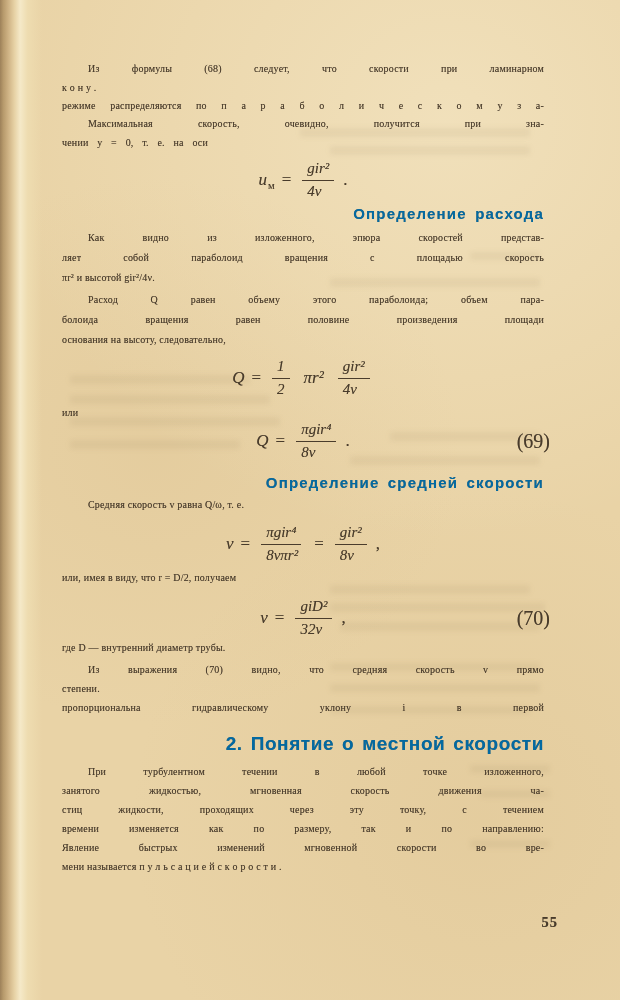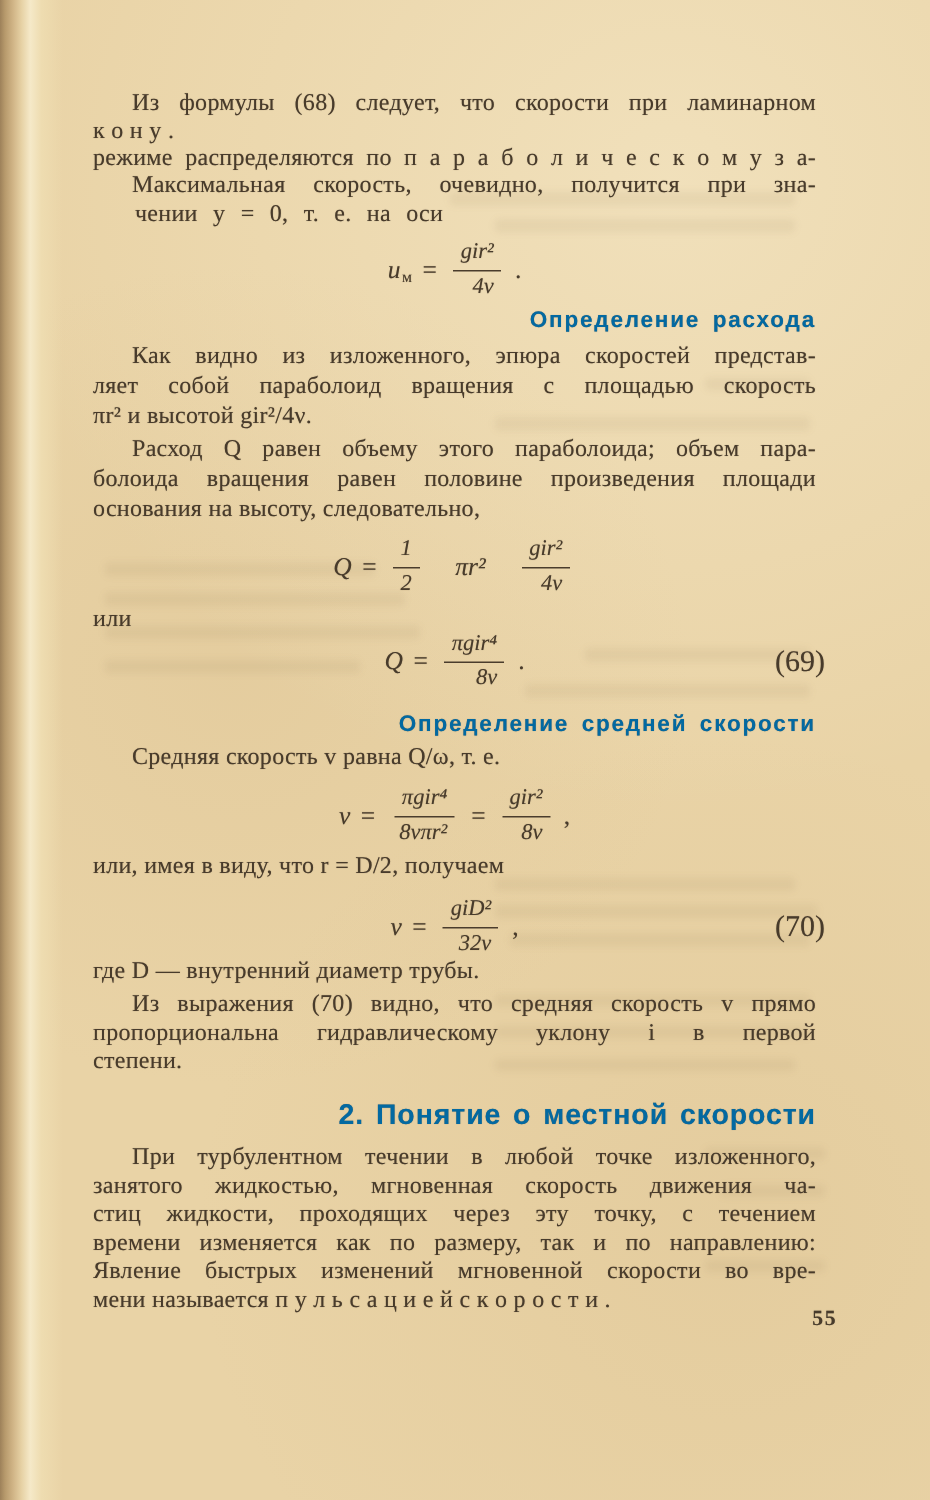--- a/index.html
+++ b/index.html
@@ -26,54 +26,54 @@
       #f5e9c8 48%, #eedcb0 66%, rgba(233,211,166,0) 100%);
   }
   
   .smudge{
     position:absolute;background:rgba(124,92,52,0.075);
     filter:blur(2.6px);border-radius:3px;
   }
   .txtblk{position:absolute;left:62px;width:482px;}
   .tline{
     position:relative;
-    font-size:16px;letter-spacing:0.2px;
+    font-size:10px;letter-spacing:0.2px;
     text-align:justify;text-align-last:justify;
     text-shadow:0 0 0.6px rgba(72,59,43,0.55);
   }
   .lh185 .tline{height:18.5px;line-height:18.5px;}
   .lh19  .tline{height:19px;line-height:19px;}
   .lh20  .tline{height:20px;line-height:20px;}
   .tline.last{text-align-last:left;}
   .tline.indent{text-indent:26px;}
-  .tline.wide{word-spacing:6px;margin-left:28px;}
+  .tline.wide{word-spacing:6px;}
   .hd{
     position:absolute;left:62px;width:482px;text-align:right;
     font-family:"Liberation Sans","DejaVu Sans",sans-serif;
     font-weight:bold;color:#0369a1;
     text-shadow:0 0 0.5px rgba(58,49,36,0.5);
   }
   #h1,#h2{font-size:15px;letter-spacing:1.2px;word-spacing:3px;height:20px;line-height:20px;}
   #h3{font-size:19px;letter-spacing:0.6px;word-spacing:2px;height:24px;line-height:24px;}
   .formula{
     position:absolute;left:62px;width:482px;
     display:flex;align-items:center;justify-content:center;
     font-style:italic;font-size:17px;
     text-shadow:0 0 0.6px rgba(72,59,43,0.5);
   }
-  .frac{display:inline-flex;flex-direction:column;align-items:flex-end;margin:0 4px;font-size:15px;line-height:1.15;}
+  .frac{display:inline-flex;flex-direction:column;align-items:flex-start;margin:0 4px;font-size:15px;line-height:1.15;}
   .fnum{padding:0 5px 2px;border-bottom:1.2px solid #4a3c2c;}
   .fden{padding:2px 5px 0;}
   .eqs{margin:0 7px;font-style:normal;}
   .fsub{font-size:10.5px;font-style:normal;position:relative;top:5px;margin-left:1px;}
   .ftail{font-style:normal;margin-left:5px;}
-  .fmid{margin:0 20px;}
+  .fmid{margin:0 10px;}
   .eqno{position:absolute;right:-6px;font-style:normal;font-size:20px;}
   .pagenum{
-    position:absolute;top:871px;right:62px;
+    position:absolute;top:914px;right:62px;
     font-weight:bold;font-size:14.5px;letter-spacing:1px;
     text-shadow:0 0 0.5px rgba(58,49,36,0.5);
   }
 </style>
 </head>
 <body>
 
 <div class="paper"></div>
 <div class="gutter"></div>
 
@@ -199,22 +199,22 @@
   <span class="ftail">,</span>
   <span class="eqno">(70)</span>
 </div>
 
 <div class="txtblk lh19" style="top:638px">
   <div class="tline last">где D — внутренний диаметр трубы.</div>
 </div>
 
 <div class="txtblk lh19" style="top:660px">
   <div class="tline indent">Из выражения (70) видно, что средняя скорость v прямо</div>
+  <div class="tline last">степени.</div>
   <div class="tline">пропорциональна гидравлическому уклону i в первой</div>
-  <div class="tline last">степени.</div>
 </div>
 
 <div class="hd" id="h3" style="top:732px">2. Понятие о местной скорости</div>
 
 <div class="txtblk lh19" style="top:762px">
   <div class="tline indent">При турбулентном течении в любой точке изложенного,</div>
   <div class="tline">занятого жидкостью, мгновенная скорость движения ча-</div>
   <div class="tline">стиц жидкости, проходящих через эту точку, с течением</div>
   <div class="tline">времени изменяется как по размеру, так и по направлению:</div>
   <div class="tline">Явление быстрых изменений мгновенной скорости во вре-</div>

